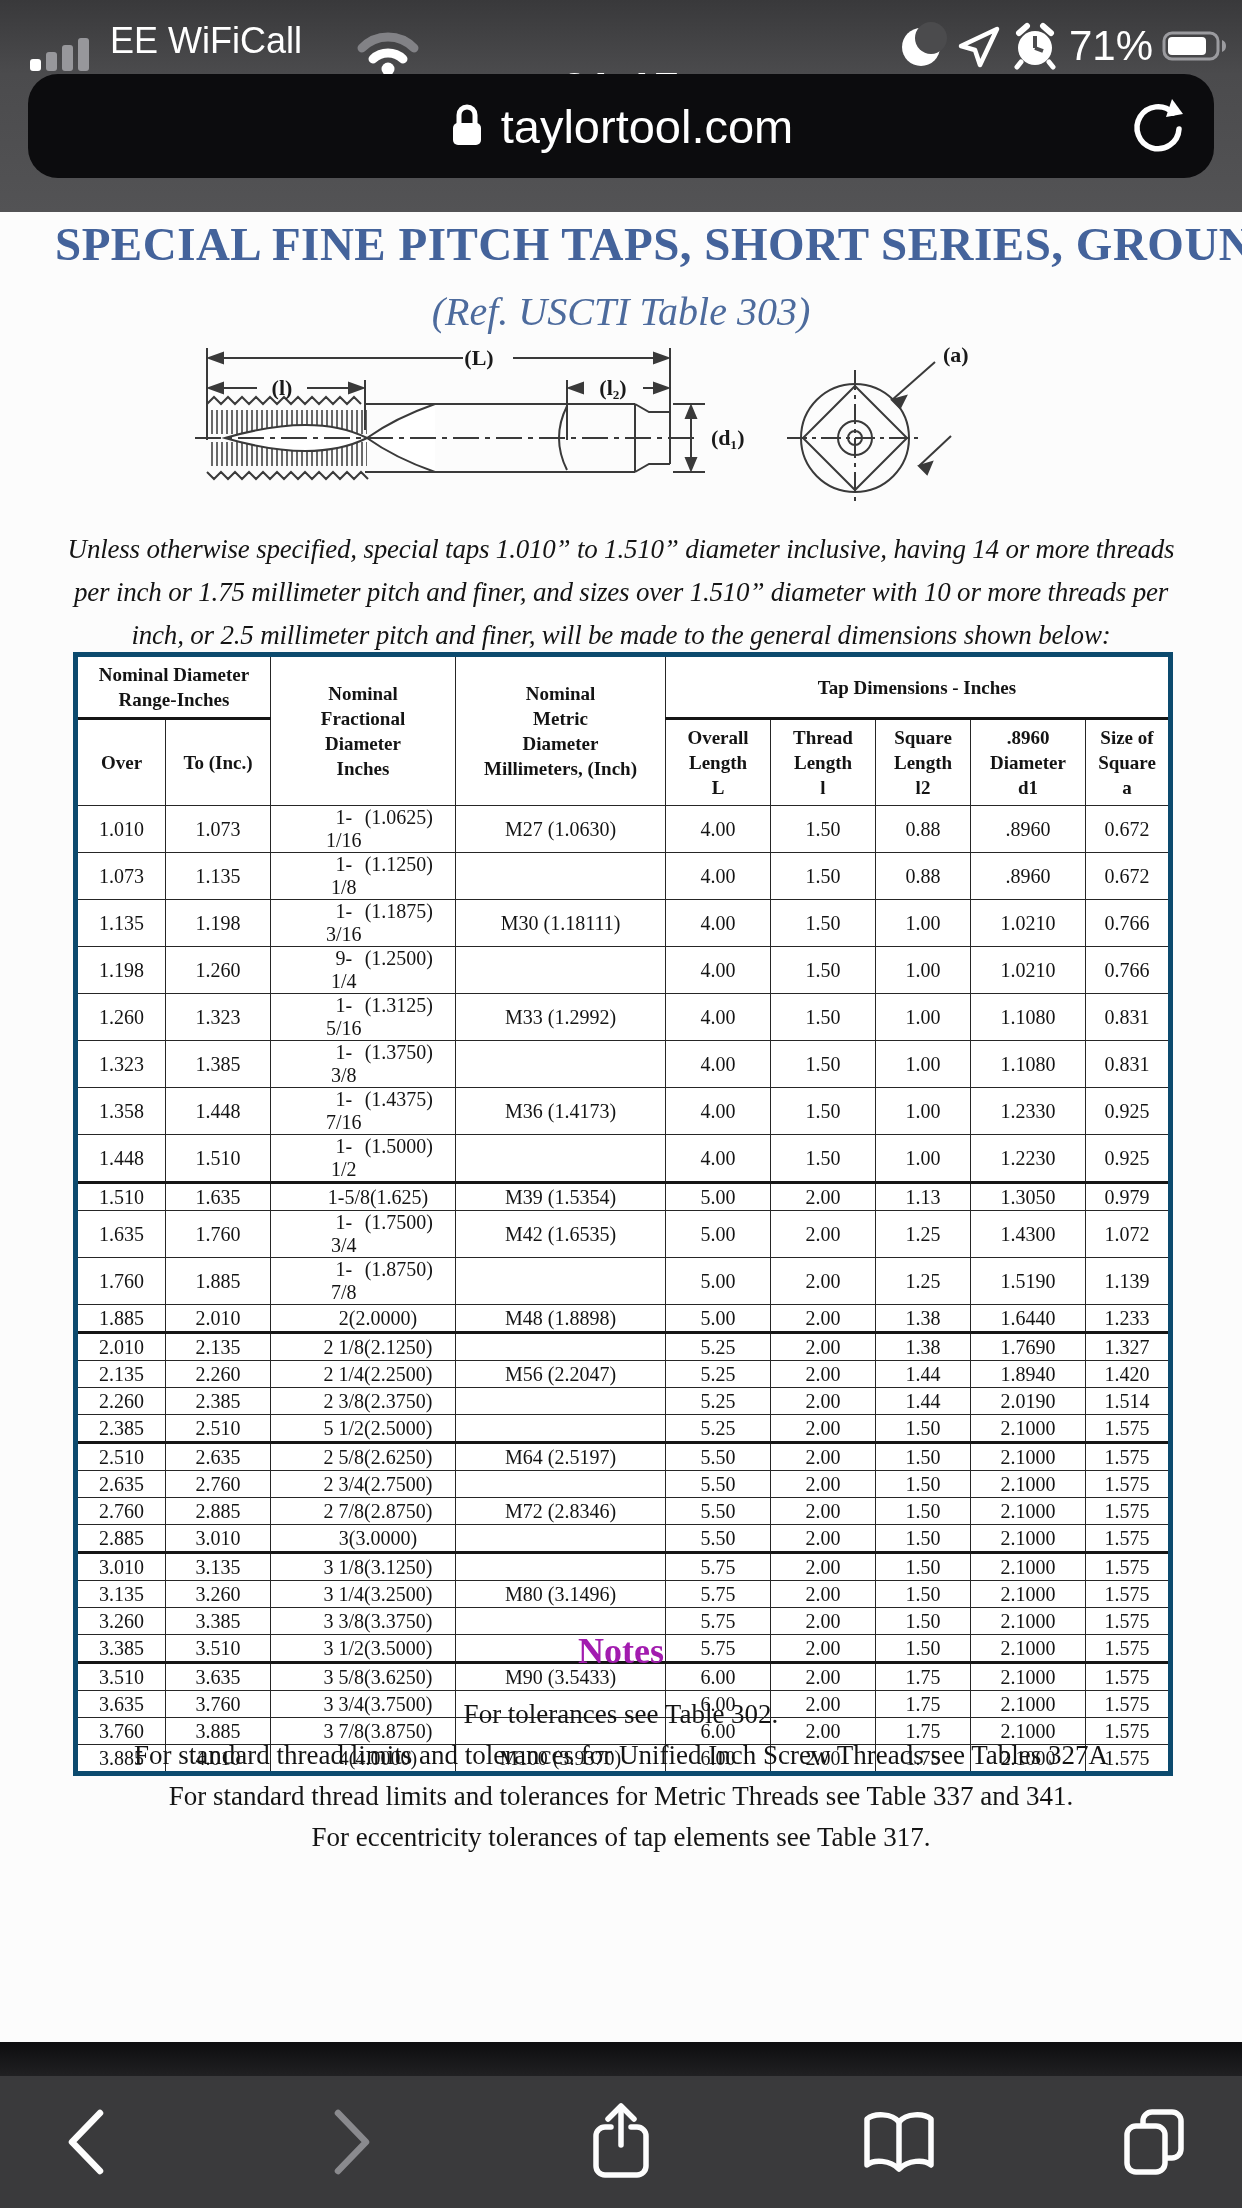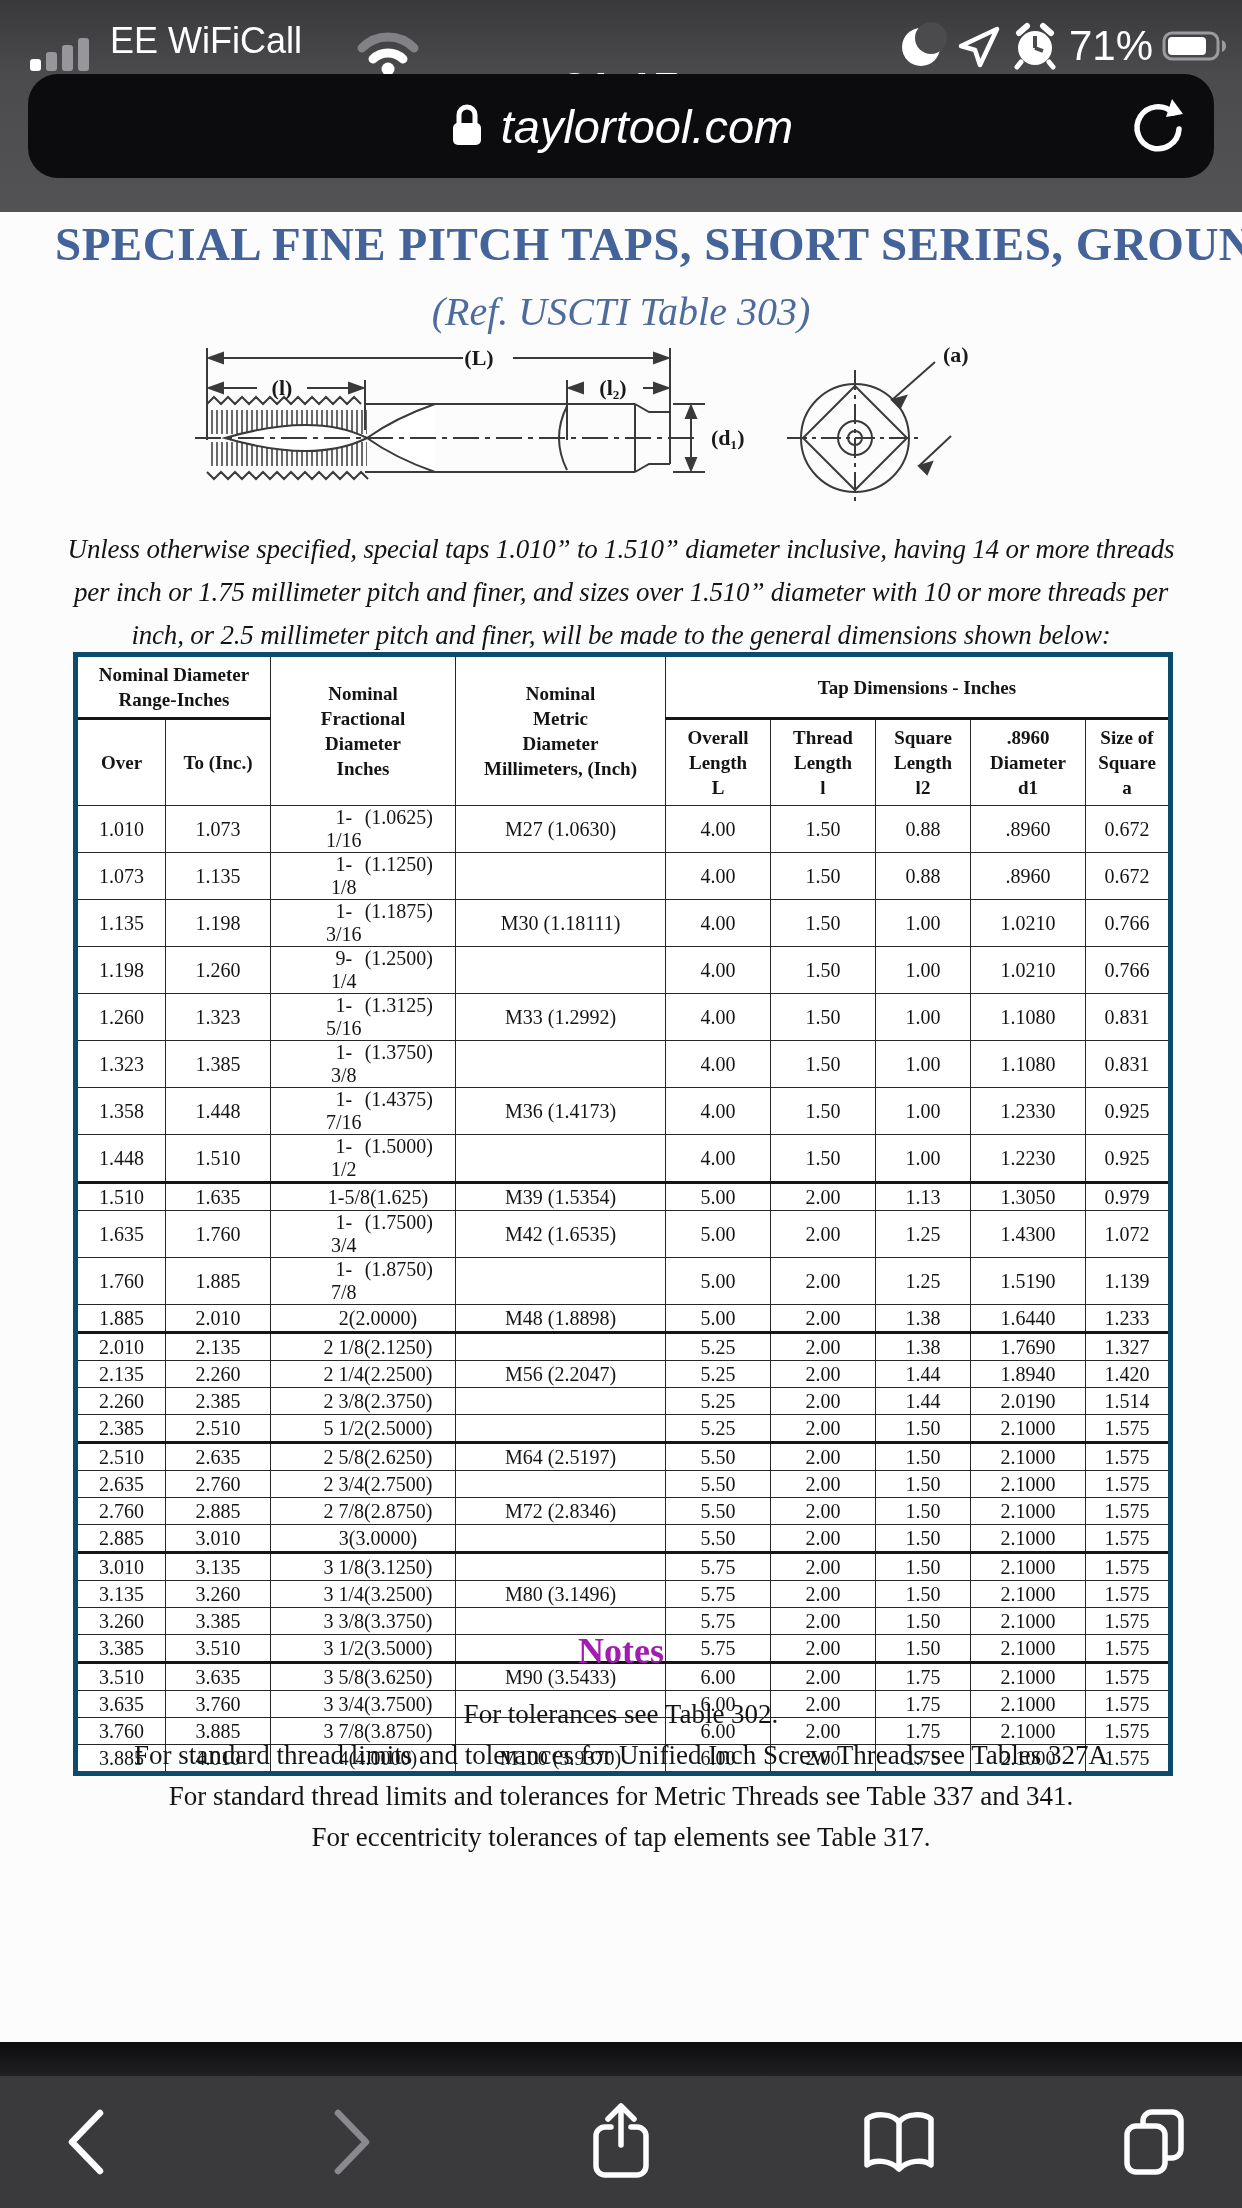--- a/index.html
+++ b/index.html
@@ -69,21 +69,21 @@
   .signal .b2 { height:19px; } .signal .b3 { height:26px; } .signal .b4 { height:33px; }
   .carrier { position:absolute; left:110px; top:6px; font-size:36px; font-weight:400; }
   .wifi-icon { position:absolute; left:356px; top:12px; }
   .time { position:absolute; left:0; width:100%; text-align:center; top:4px; font-size:44px; font-weight:bold; letter-spacing:1px;margin-top:46px; }
   .status-right { position:absolute; right:14px; top:8px; display:flex; align-items:center; gap:9px; }
   .battery-pct { font-size:42px; font-weight:400; }
   .url-bar {
     position:absolute; left:28px; top:74px; width:1186px; height:104px;
     background:#0c0c0e; border-radius:30px; display:flex; align-items:center;
     justify-content:center; gap:16px; color:#fff;
-    font-family:"Liberation Sans","DejaVu Sans",sans-serif; font-size:47px;font-style:italic;
+    font-family:"Liberation Sans","DejaVu Sans",sans-serif; font-size:47px;
   }
   .reload-btn { position:absolute; right:30px; top:24px; width:56px; height:56px; }
   
   .page-end {
     position:absolute; top:2042px; left:0; width:100%; height:34px; z-index:6;
     background:linear-gradient(180deg,#0d0d0f,#202022);
   }
   .toolbar {
     position:absolute; top:2076px; left:0; width:1242px; height:132px; z-index:6;
     background:#3a3a3c;

